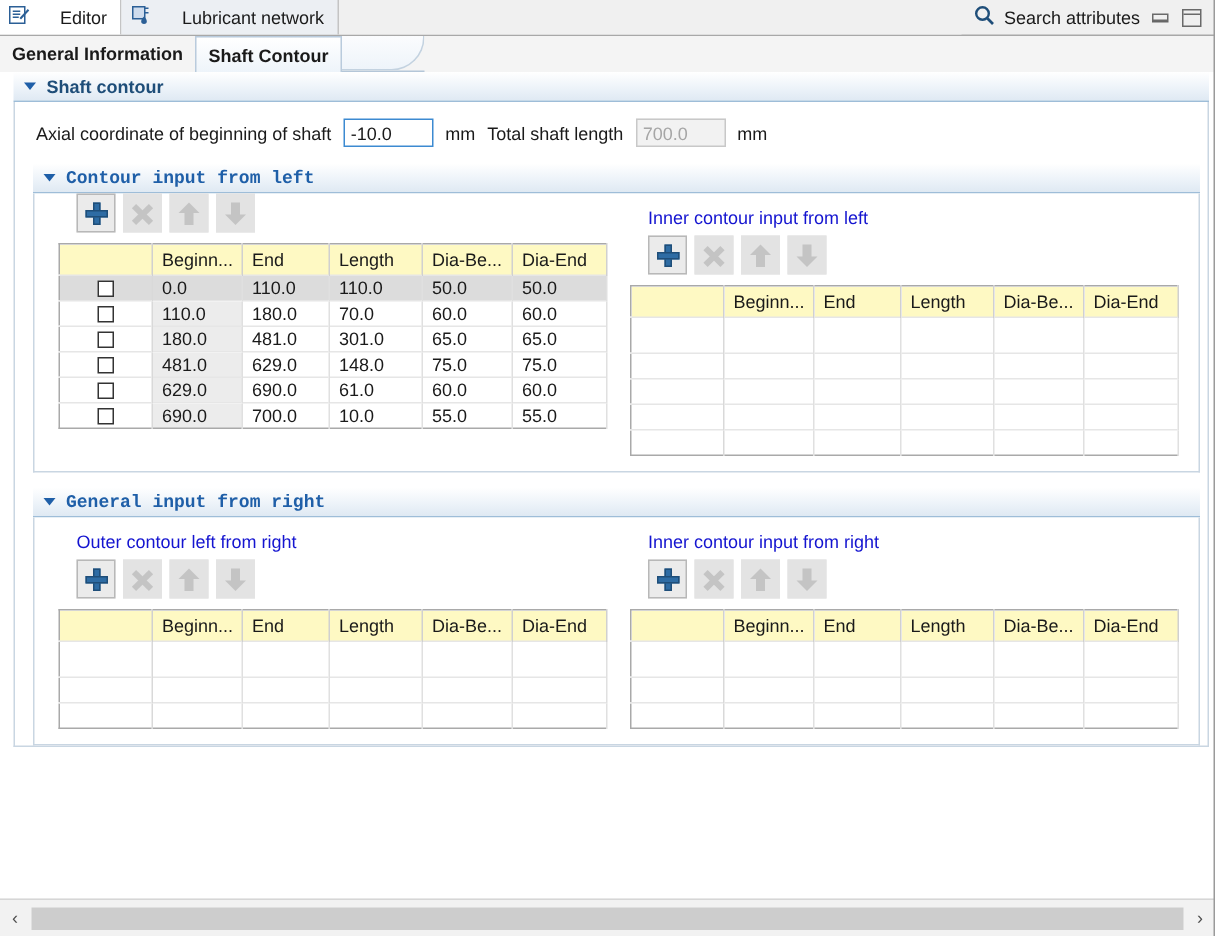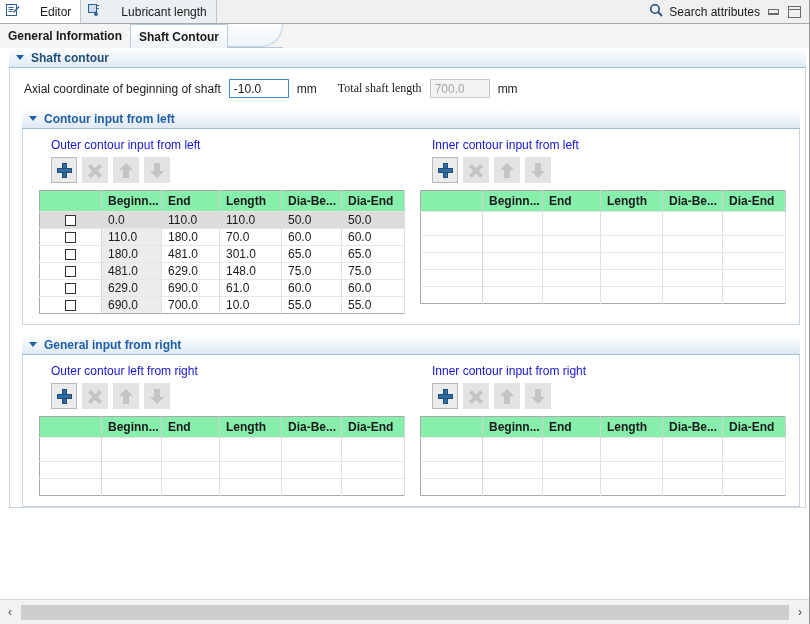--- a/index.html
+++ b/index.html
@@ -145,20 +145,21 @@
     height: 19px;
     padding-left: 7px;
     font-size: 12px;
     font-weight: bold;
     color: #1f4e79;
     background: linear-gradient(to bottom, #ffffff 0%, #eaf1f8 65%, #dfe9f3 100%);
     border-bottom: 1px solid #9ebdd8;
   }
   .sect-head.lvl2 {
     color: #1f5fa8;
+    font-family: Liberation Mono, monospace;
   }
   .tri {
     width: 0; height: 0;
     border-left: 4px solid transparent;
     border-right: 4px solid transparent;
     border-top: 5px solid #1f5fa8;
   }
   .sect-body {
     border-left: 1px solid #c9d6e2;
     border-right: 1px solid #c9d6e2;
@@ -271,25 +272,25 @@
   
   table.grid {
     border-collapse: collapse;
     border: 1px solid #a9a9a9;
     background: #ffffff;
     table-layout: fixed;
     width: 365px;
     font-size: 12px;
   }
   table.grid th {
-    font-weight: bold;
+    font-weight: normal;
     text-align: left;
     padding: 3px 0 3px 6px;
     border-right: 1px solid #d0d0d0;
-    background: #86efac;
+    background: #fef9c3;
     color: #1a1a1a;
     height: 20px;
     box-sizing: border-box;
     overflow: hidden;
     white-space: nowrap;
   }
   table.grid th.cb { border-right: 1px solid #d0d0d0; }
   table.grid td {
     padding: 1px 0 1px 6px;
     border-top: 1px solid #e6e6e6;
@@ -367,21 +368,21 @@
 
   <div class="view-tab inactive">
     <span>
       <svg width="14" height="14" viewBox="0 0 14 14">
         <rect x="1.5" y="1.5" width="8" height="8" fill="#cfdced" stroke="#2b5f96"></rect>
         <line x1="9.5" y1="2.5" x2="12" y2="2.5" stroke="#2b5f96"></line>
         <line x1="9.5" y1="5.5" x2="12" y2="5.5" stroke="#2b5f96"></line>
         <path d="M9 8 C11.5 10, 11.5 13, 9 13 C6.5 13, 6.5 10, 9 8 Z" fill="#2b5f96"></path>
       </svg>
     </span>
-    <span>Lubricant length</span>
+    <span>Lubricant network</span>
   </div>
 
   <div class="topbar-spacer"></div>
 
   <div class="search-area">
     <span>
       <svg width="14" height="14" viewBox="0 0 14 14">
         <circle cx="6" cy="6" r="4.2" fill="none" stroke="#1f4e79" stroke-width="1.6"></circle>
         <line x1="9.2" y1="9.2" x2="13" y2="13" stroke="#1f4e79" stroke-width="1.8"></line>
       </svg>
@@ -414,35 +415,34 @@
     <div class="sect-head">
       <span class="tri"></span>
       <span>Shaft contour</span>
     </div>
     <div class="sect-body">
 
       <div class="coordrow">
         <span class="fieldlabel">Axial coordinate of beginning of shaft</span>
         <input class="txtinput" type="text" value="-10.0" style="">
         <span class="unit">mm</span>
-        <span class="fieldlabel" style="margin-left:13px;font-family:Liberation Serif, serif;">Total shaft length</span>
+        <span class="fieldlabel" style="">Total shaft length</span>
         <input class="txtinput disabled" type="text" readonly="" value="700.0" style="">
         <span class="unit">mm</span>
       </div>
 
       <div class="inner-sect">
         <div class="sect-head lvl2">
           <span class="tri"></span>
           <span>Contour input from left</span>
         </div>
         <div class="inner-body">
           <div class="two-col">
 
             <div class="col">
-              <div class="sublabel">Outer contour input from left</div>
               <div class="tbrow">
                 <div class="tbtn en">
                     <span class="ic-plus"></span>
                   </div>
                 <div class="tbtn dis">
                     <span class="ic-x"></span>
                   </div>
                 <div class="tbtn dis">
                     <span class="ic-arrow up">
                       <span class="head"></span>

